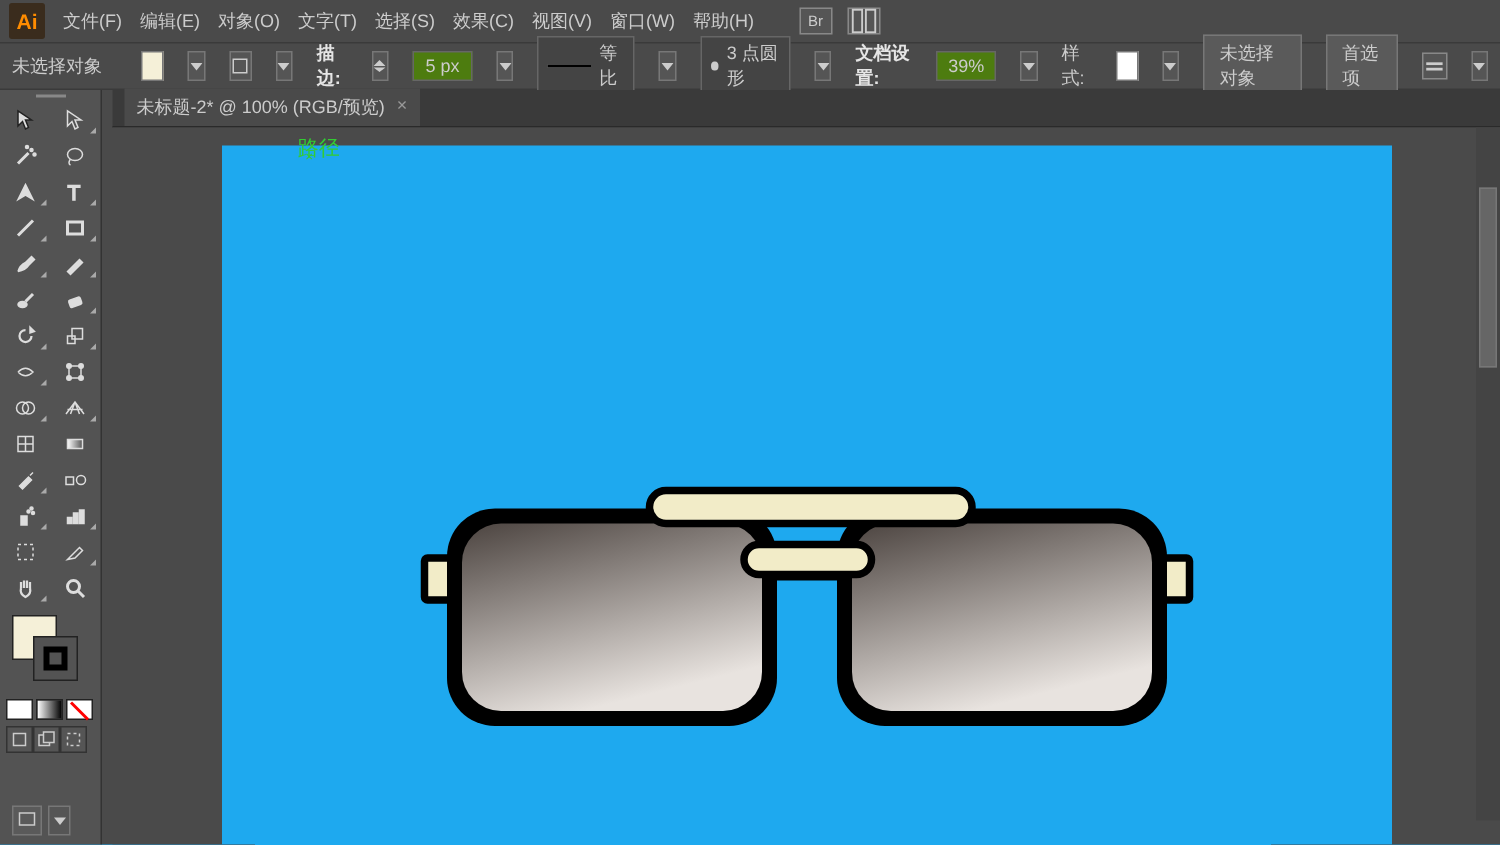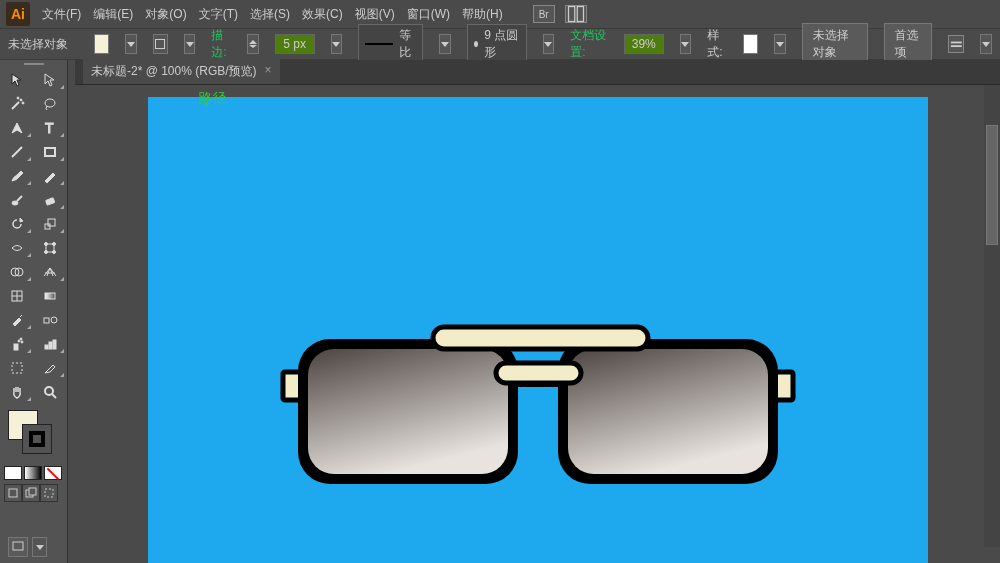--- a/index.html
+++ b/index.html
@@ -9,21 +9,21 @@
   .ai-logo { width: 24px; height: 24px; background: #3a2c1d; display: flex; align-items: center; justify-content: center; border-radius: 2px; }
   .ai-logo span { color: #ff8c00; font-weight: bold; font-size: 14px; }
   .menu-item { color: #ccc; cursor: default; }
 
   .ctrlbar { height: 32px; background: #4a4a4a; display: flex; align-items: center; padding: 0 8px; gap: 16px; border-top: 1px solid #3a3a3a; border-bottom: 1px solid #3a3a3a;}
   .swatch { width: 20px; height: 20px; border: 1px solid #777; display: inline-flex; align-items: center; justify-content: center; }
   .swatch-cream { background: #f5f0d8; }
   .swatch-outline { background: #555; }
   .swatch-outline span { width: 10px; height: 10px; border: 1px solid #ccc; display:block;}
   .swatch-white { background: #fff; }
-  .label-orange { color: #22c55e; }
+  .label-orange { color: #e5e5e5; font-weight: bold; }
   .dd { width:15px;height:20px;background:#555;border:1px solid #777;display:flex;align-items:center;justify-content:center;}
   .dd svg{width:8px;height:8px;}
   .numbox { background:#4d7c0f;border:1px solid #666;padding:2px 4px;color:#ccc;min-width:40px;text-align:center;}
   .profilebox { background:#444;border:1px solid #666;padding:2px 6px;color:#ccc;min-width:60px;display:flex;align-items:center;justify-content:center;}
   .profileline{width:40px;height:1px;background:#ccc;margin-right:6px;border-top:2px solid #000;}
   .btn { background:#5a5a5a;border:1px solid #777;padding:3px 10px;color:#ccc;}
 
   .tabstrip { position:absolute;left:75px;top:60px;right:0;height:25px;background:#3a3a3a;border-bottom:1px solid #2a2a2a;display:flex;align-items:flex-end;padding-left:8px;}
   .tab { background:#4a4a4a;padding:4px 8px;color:#ccc;display:flex;gap:8px;margin-top:2px;}
   .tab-close{color:#999;font-size:12px;}
@@ -127,21 +127,21 @@
       <span>等比</span>
     </div>
   <div class="dd">
       <svg viewBox="0 0 8 8">
         <polygon points="0,2 8,2 4,7" fill="#ccc"></polygon>
       </svg>
     </div>
 
   <div class="profilebox">
       <span style="width:6px;height:6px;border-radius:50%;background:#ccc;margin-right:6px"></span>
-      <span>9 点圆形</span>
+      <span>3 点圆形</span>
     </div>
   <div class="dd">
       <svg viewBox="0 0 8 8">
         <polygon points="0,2 8,2 4,7" fill="#ccc"></polygon>
       </svg>
     </div>
 
   <span class="label-orange">文档设置:</span>
   <div class="numbox">39%</div>
   <div class="dd">

